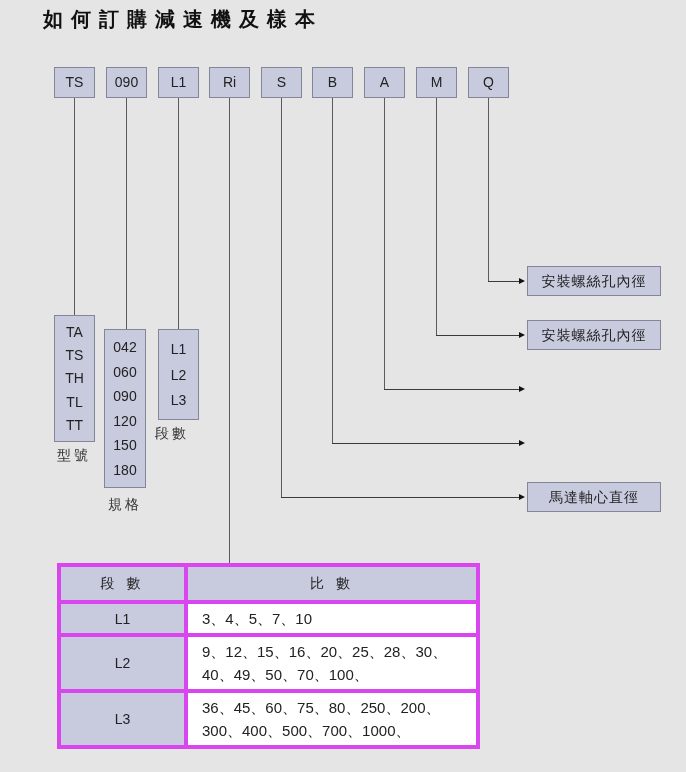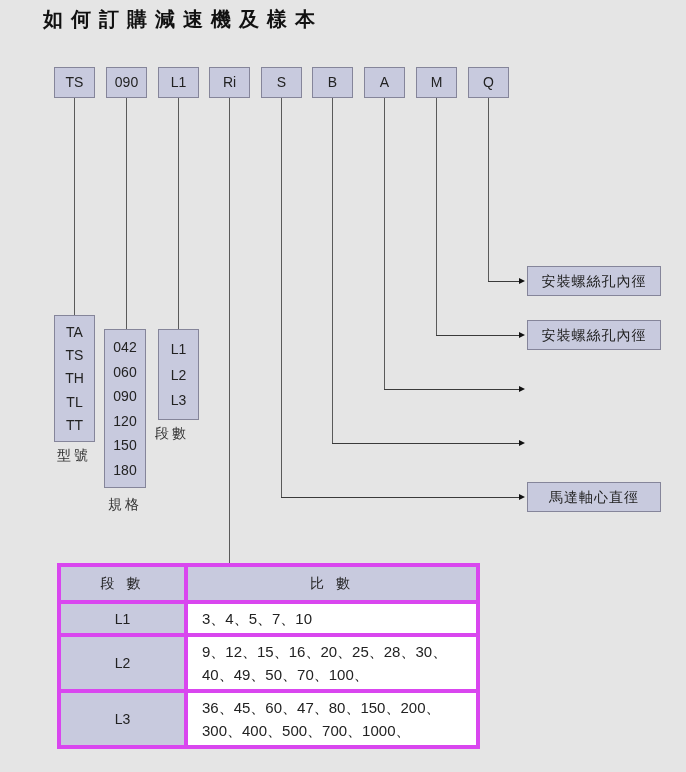--- a/index.html
+++ b/index.html
@@ -160,20 +160,20 @@
     <tr class="row-l2">
       <td class="cell-shaded cell-stage">L2</td>
       <td class="cell-ratio">
         <div>9、12、15、16、20、25、28、30、</div>
         <div>40、49、50、70、100、</div>
       </td>
     </tr>
     <tr class="row-l3">
       <td class="cell-shaded cell-stage">L3</td>
       <td class="cell-ratio">
-        <div>36、45、60、47、80、150、200、</div>
+        <div>36、45、60、75、80、250、200、</div>
         <div>300、400、500、700、1000、</div>
       </td>
     </tr>
   </tbody>
     </table>
 
 </div>
 
 </body></html>

